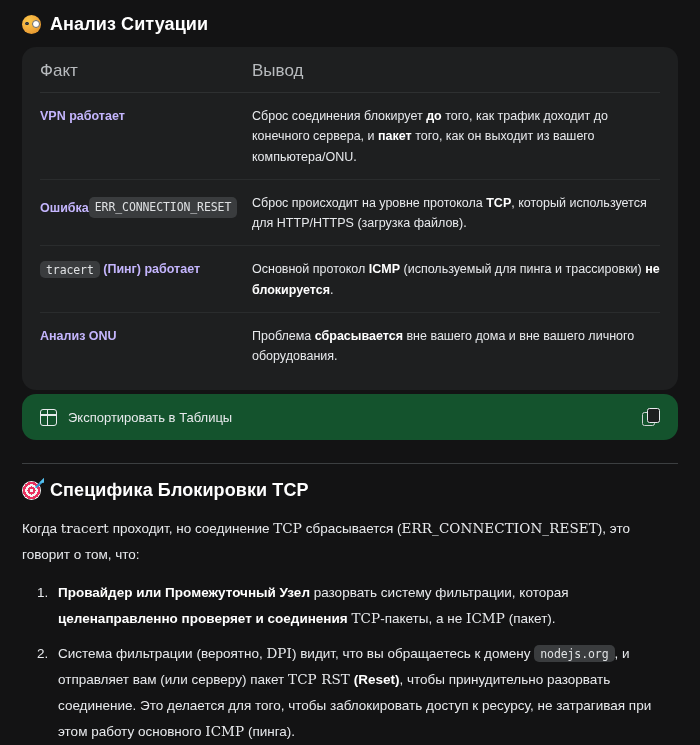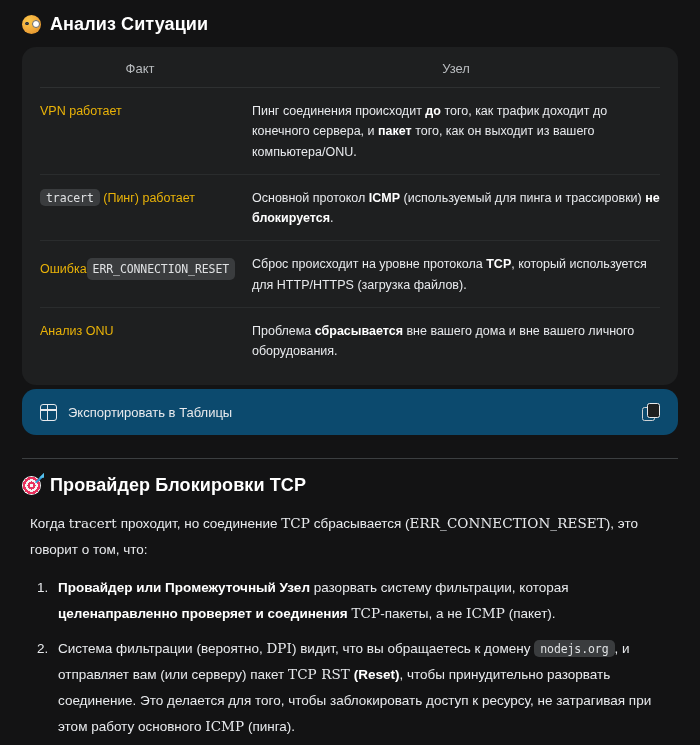--- a/index.html
+++ b/index.html
@@ -117,58 +117,58 @@
     background: #1e1f20;
     border-radius: 14px;
     padding: 14px 18px 12px 18px;
   }
   table.facts {
     width: 100%;
     border-collapse: collapse;
     table-layout: fixed;
   }
   table.facts th {
-    text-align: center;
-    font-size: 13px;
+    text-align: left;
+    font-size: 17px;
     font-weight: normal;
     color: #b8bbbe;
     padding: 0 0 11px 0;
     border-bottom: 1px solid #2e3031;
   }
   table.facts td {
     vertical-align: top;
     padding: 13px 0 12px 0;
     font-size: 12.5px;
     line-height: 1.62;
     color: #e8eaed;
     border-bottom: 1px solid #2a2c2d;
   }
   table.facts tr:last-child td { border-bottom: none; }
   table.facts .col-fact { width: 212px; padding-right: 12px; }
-  table.facts .col-fact .fact-txt { font-weight: normal; color: #eab308; }
+  table.facts .col-fact .fact-txt { font-weight: bold; color: #c4b5fd; }
 
   code, .code {
     font-family: "DejaVu Sans Mono", "Liberation Mono", monospace;
     background: #3a3c3e;
     color: #dfe1e3;
     border-radius: 5px;
     padding: 1.5px 6px;
     font-size: 11.5px;
     letter-spacing: -0.1px;
   }
   .chip-block {
     display: inline-block;
     margin-top: 4px;
   }
   b, strong { font-weight: bold; color: #ffffff; }
 
   
   .export-bar {
     margin: 4px 22px 0 22px;
-    background: #0c4a6e;
+    background: #14532d;
     border-radius: 14px;
     height: 46px;
     display: flex;
     align-items: center;
     padding: 0 18px;
     justify-content: space-between;
   }
   .export-left {
     display: flex;
     align-items: center;
@@ -225,21 +225,21 @@
     background: #3c3f41;
   }
 
   
   .prose {
     padding: 0 22px;
     font-size: 13.5px;
     line-height: 1.92;
     color: #e8eaed;
   }
-  .prose p { margin: 14px 0 0 8px; }
+  .prose p { margin: 14px 0 0 0; }
   .prose p.lead { margin-top: 15px; }
   .serif {
     font-family: "DejaVu Serif", "Liberation Serif", serif;
     letter-spacing: 0.1px;
   }
   .prose ol {
     margin: 12px 0 0 0;
     padding-left: 30px;
   }
   .prose ol li {
@@ -259,35 +259,35 @@
         <u></u>
       </span>
     <span>Анализ Ситуации</span>
   </div>
 
   <div class="table-card">
     <table class="facts">
       <thead>
         <tr>
           <th class="col-fact">Факт</th>
-          <th>Узел</th>
+          <th>Вывод</th>
         </tr>
       </thead>
       <tbody id="facts-body">
           <tr>
             <td class="col-fact"><span class="fact-txt">VPN работает</span></td>
-            <td><span>Пинг соединения происходит </span><strong>до</strong><span> того, как трафик доходит до конечного сервера, и </span><strong>пакет</strong><span> того, как он выходит из вашего компьютера/ONU.</span></td>
+            <td><span>Сброс соединения блокирует </span><strong>до</strong><span> того, как трафик доходит до конечного сервера, и </span><strong>пакет</strong><span> того, как он выходит из вашего компьютера/ONU.</span></td>
+          </tr>
+          <tr>
+            <td class="col-fact"><span class="fact-txt">Ошибка</span><code class="chip-block">ERR_CONNECTION_RESET</code></td>
+            <td><span>Сброс происходит на уровне протокола </span><strong>TCP</strong><span>, который используется для HTTP/HTTPS (загрузка файлов).</span></td>
           </tr>
           <tr>
             <td class="col-fact"><code>tracert</code><span class="fact-txt"> (Пинг) работает</span></td>
             <td><span>Основной протокол </span><strong>ICMP</strong><span> (используемый для пинга и трассировки) </span><strong>не блокируется</strong><span>.</span></td>
-          </tr>
-          <tr>
-            <td class="col-fact"><span class="fact-txt">Ошибка</span><code class="chip-block">ERR_CONNECTION_RESET</code></td>
-            <td><span>Сброс происходит на уровне протокола </span><strong>TCP</strong><span>, который используется для HTTP/HTTPS (загрузка файлов).</span></td>
           </tr>
           <tr>
             <td class="col-fact"><span class="fact-txt">Анализ ONU</span></td>
             <td><span>Проблема </span><strong>сбрасывается</strong><span> вне вашего дома и вне вашего личного оборудования.</span></td>
           </tr>
         </tbody>
     </table>
   </div>
 
   <div class="export-bar">
@@ -295,21 +295,21 @@
       <span class="icon-sheet"></span>
       <span>Экспортировать в Таблицы</span>
     </div>
     <span class="icon-copy"></span>
   </div>
 
   <div class="divider"></div>
 
   <div class="section-heading heading-2">
     <span class="emoji emoji-dart"></span>
-    <span>Провайдер Блокировки TCP</span>
+    <span>Специфика Блокировки TCP</span>
   </div>
 
   <div class="prose">
     <p class="lead" id="lead-para"><span>Когда </span><span class="serif">tracert</span><span> проходит, но соединение </span><span class="serif">TCP</span><span> сбрасывается (</span><span class="serif">ERR_CONNECTION_RESET</span><span>), это говорит о том, что:</span></p>
     <ol id="tcp-list">
         <li><strong>Провайдер или Промежуточный Узел</strong><span> разорвать систему фильтрации, которая </span><strong>целенаправленно проверяет и соединения</strong><span> </span><span class="serif">TCP</span><span>-пакеты, а не </span><span class="serif">ICMP</span><span> (пакет).</span></li>
         <li><span>Система фильтрации (вероятно, </span><span class="serif">DPI</span><span>) видит, что вы обращаетесь к домену </span><code>nodejs.org</code><span>, и отправляет вам (или серверу) пакет </span><span class="serif">TCP RST</span><span> </span><strong>(Reset)</strong><span>, чтобы принудительно разорвать соединение. Это делается для того, чтобы заблокировать доступ к ресурсу, не затрагивая при этом работу основного </span><span class="serif">ICMP</span><span> (пинга).</span></li>
       </ol>
 
   </div>

